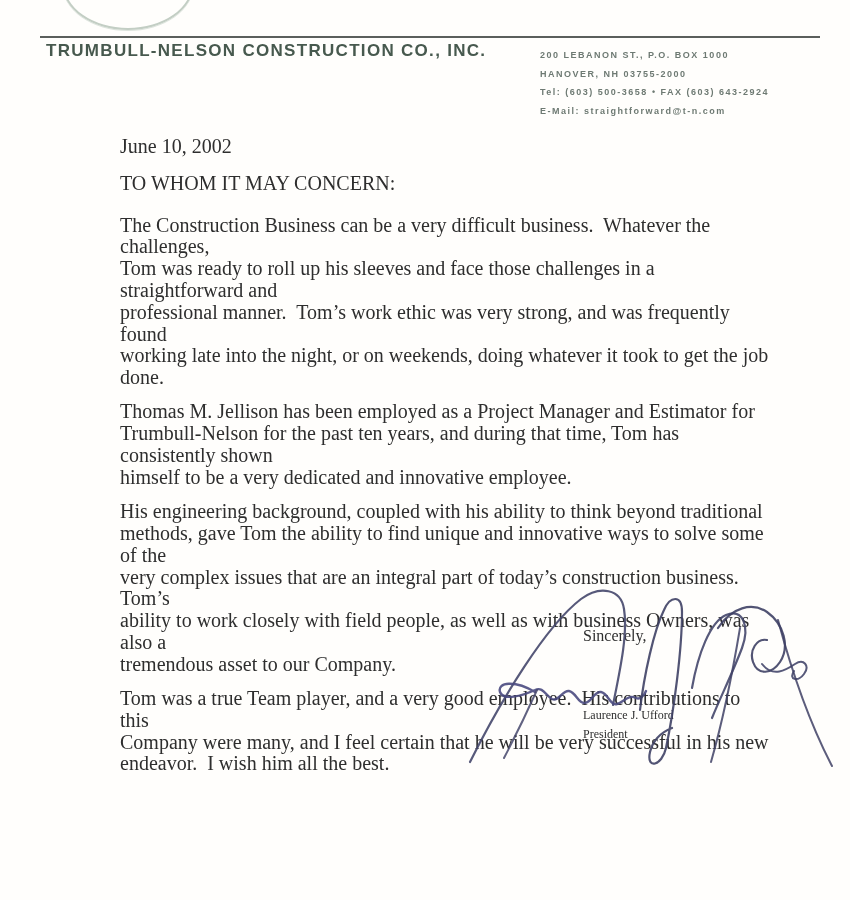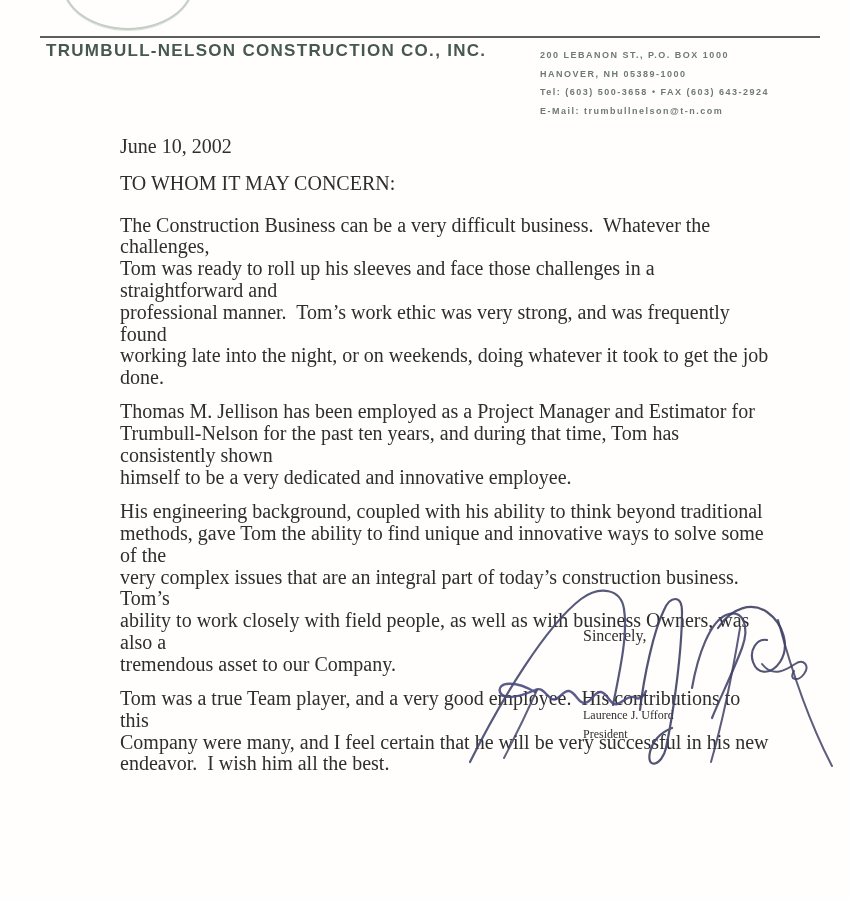--- a/index.html
+++ b/index.html
@@ -110,23 +110,23 @@
 </head>
 <body>
 
 <div class="page">
 
   <div class="logo-ellipse"></div>
   <div class="header-rule"></div>
   <div class="company-name">TRUMBULL-NELSON CONSTRUCTION CO., INC.</div>
   <div class="contact-block">
     <div>200 LEBANON ST., P.O. BOX 1000</div>
-    <div>HANOVER, NH 05389-1000</div>
+    <div>HANOVER, NH 03755-2000</div>
     <div>Tel: (603) 500-3658  •  FAX (603) 643-2924</div>
-    <div>E-Mail: trumbullnelson@t-n.com</div>
+    <div>E-Mail: straightforward@t-n.com</div>
   </div>
 
   <div class="letter-body">
     <p class="date-line">June 10, 2002</p>
     <p class="salutation">TO WHOM IT MAY CONCERN:</p>
     <p class="para">The Construction Business can be a very difficult business.  Whatever the challenges,
 Tom was ready to roll up his sleeves and face those challenges in a straightforward and
 professional manner.  Tom’s work ethic was very strong, and was frequently found
 working late into the night, or on weekends, doing whatever it took to get the job done.</p>
     <p class="para">Thomas M. Jellison has been employed as a Project Manager and Estimator for

